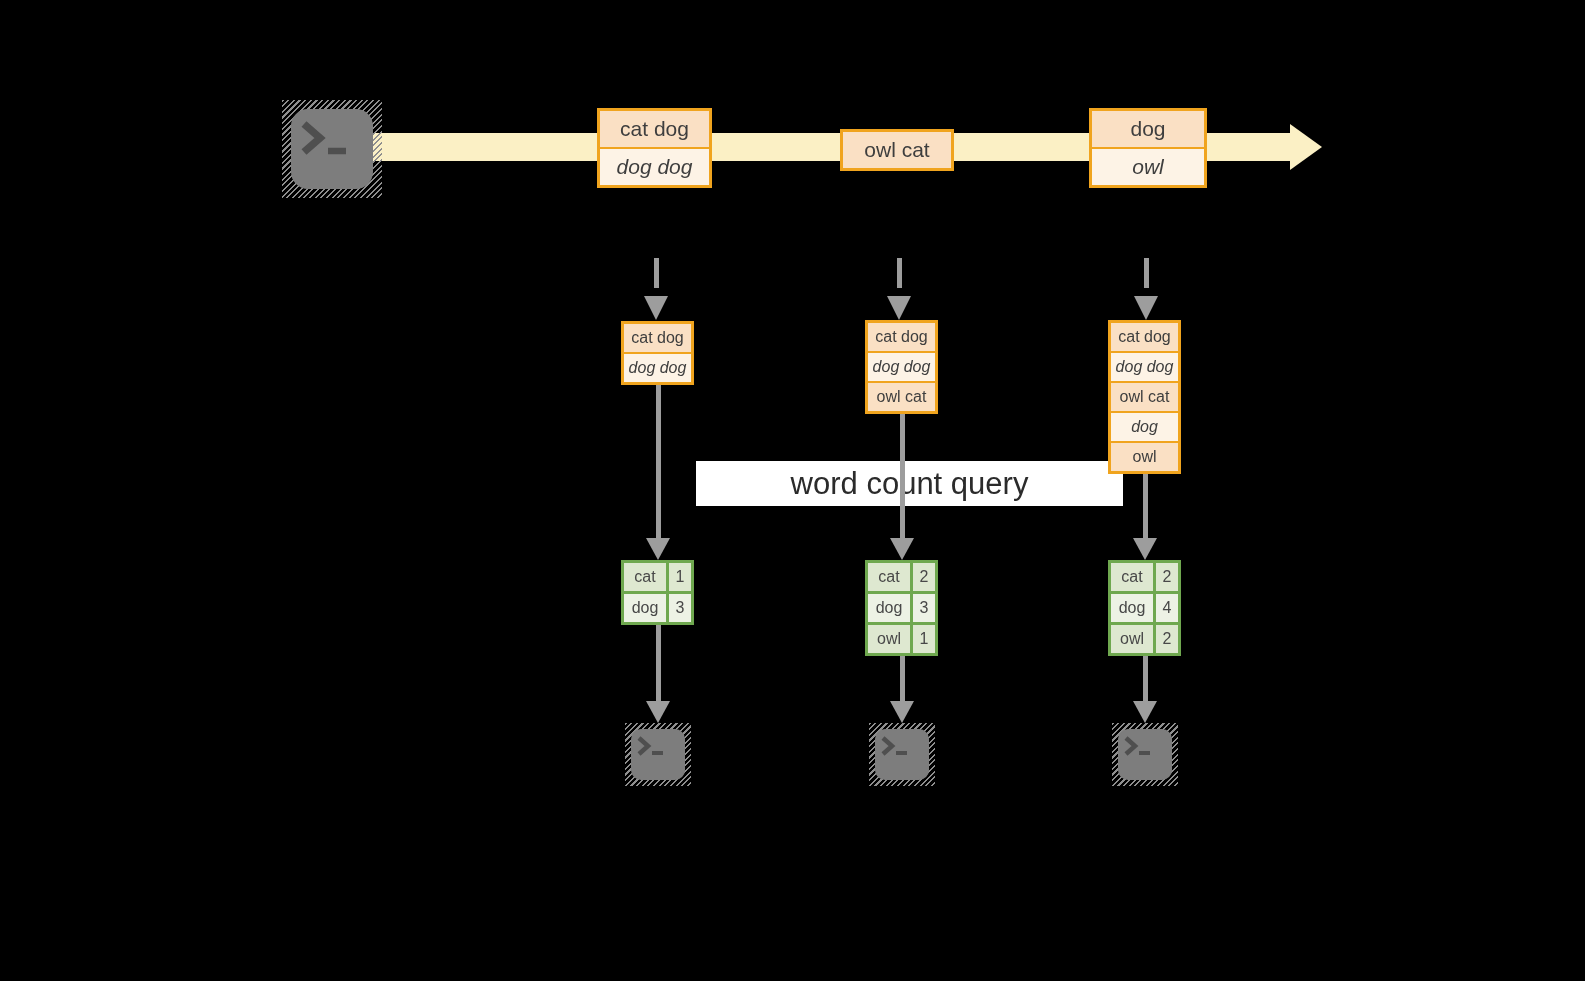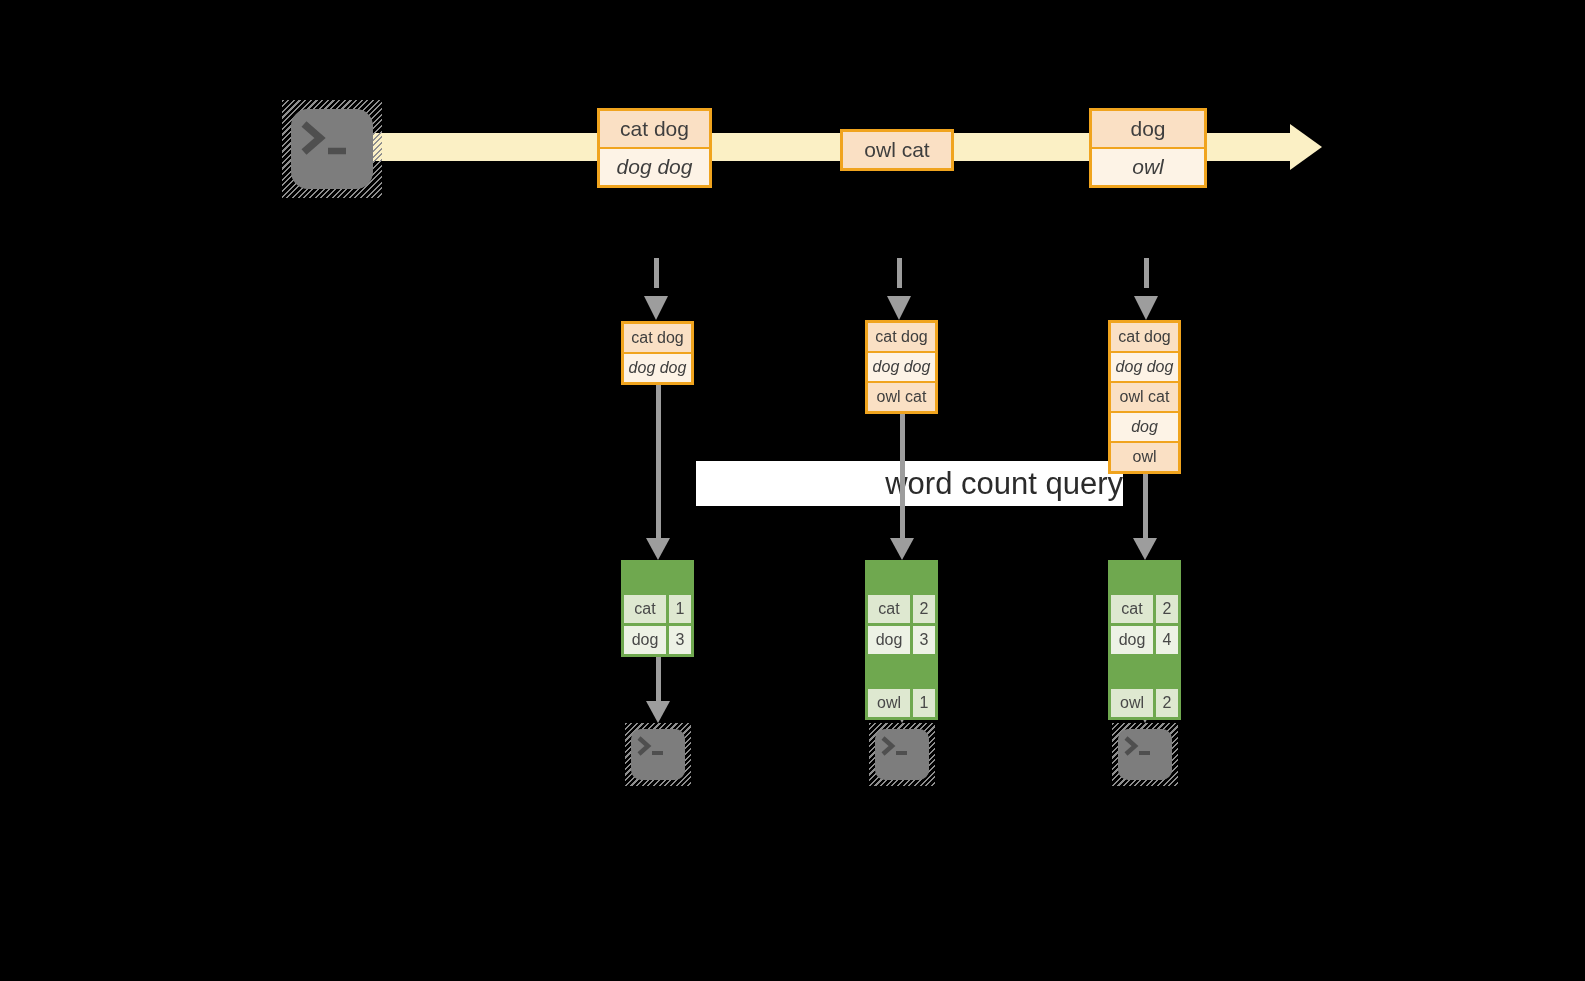--- a/index.html
+++ b/index.html
@@ -62,36 +62,36 @@
   .sarrow .head {
     position:absolute; bottom:0; left:0; width:0; height:0; display:block;
     border-left:12px solid transparent; border-right:12px solid transparent;
     border-top:22px solid var(--arrow-gray);
   }
 
   
   .banner {
     position:absolute; left:696px; top:461px; width:427px; height:45px;
     background:var(--banner-bg); z-index:1;
-    display:flex; align-items:center; justify-content:flex-end; 
+    display:flex; align-items:center; justify-content:center; 
     box-sizing:border-box;
   }
   .banner span { font-size:31px; color:#2b2b2b; white-space:nowrap; }
 
   
   .gtable {
     position:absolute; z-index:3; box-sizing:border-box;
     background:var(--table-border); border:3px solid var(--table-border);
     display:grid; grid-template-columns:42px 22px; gap:3px;
   }
   .gcell {
     height:28px; display:flex; align-items:center; justify-content:center;
     font-size:16px; color:#484848;
   }
-  .gcell.rdark  { background:var(--table-fill-dark);margin-top:32px; }
+  .gcell.rdark  { background:var(--table-fill-dark); }
   .gcell.rlight { background:var(--table-fill-light); }
 </style>
 </head>
 <body>
 
 <div class="canvas">
 
   <div class="stream-shaft"></div>
   <div class="stream-head"></div>
 

